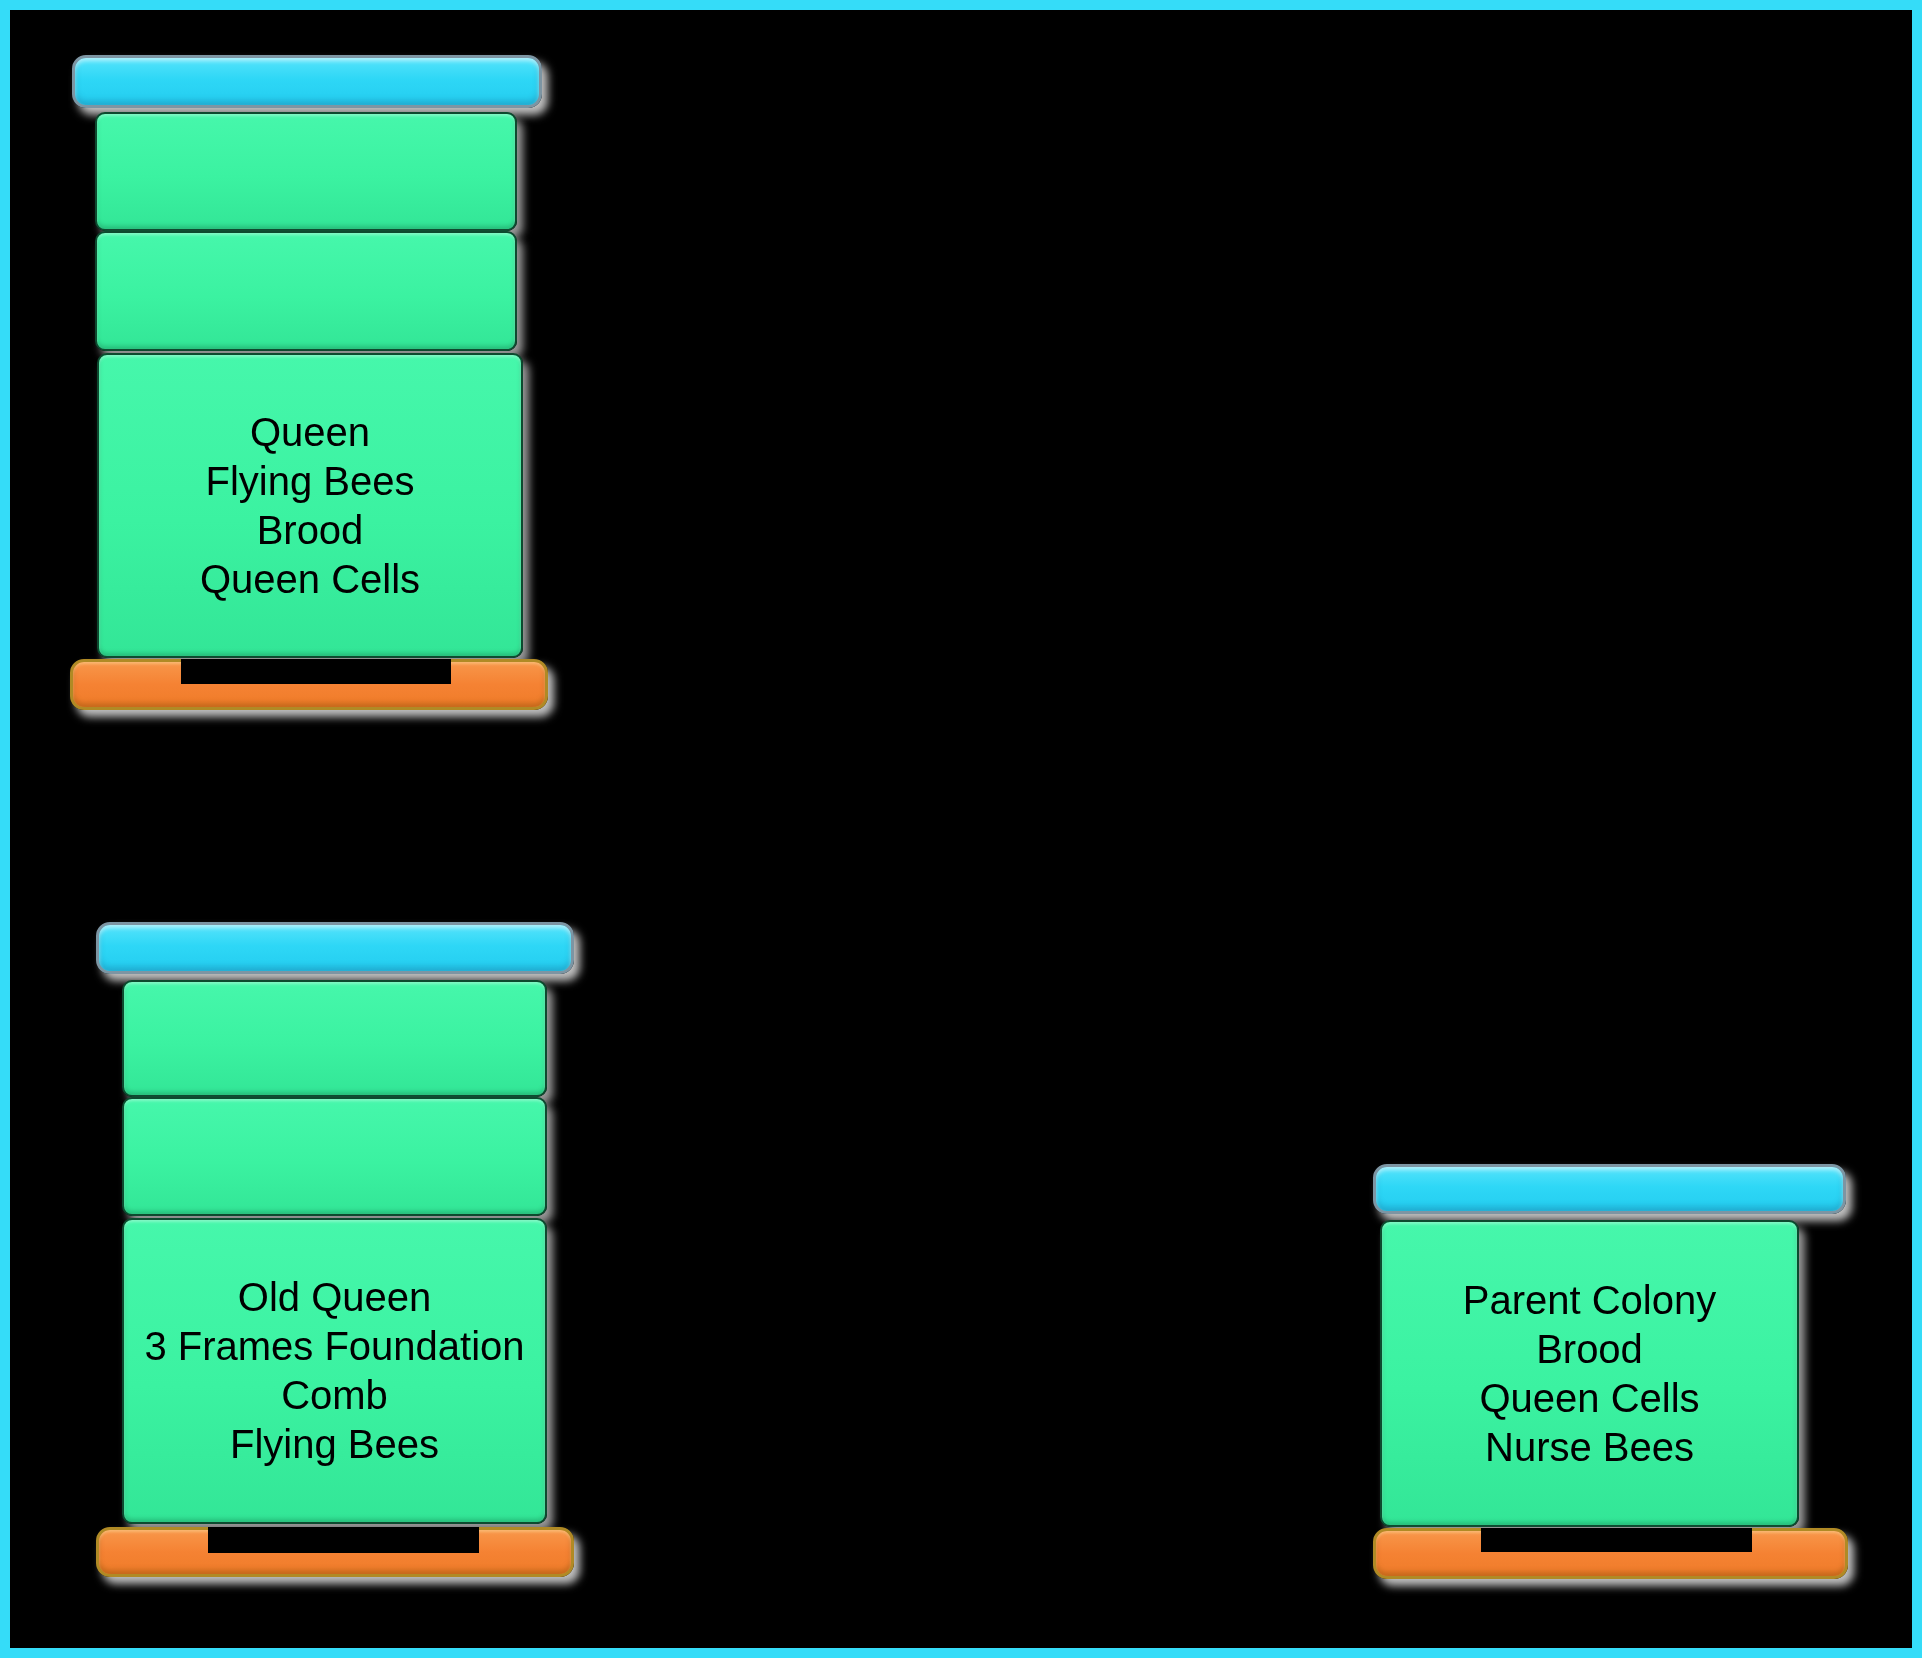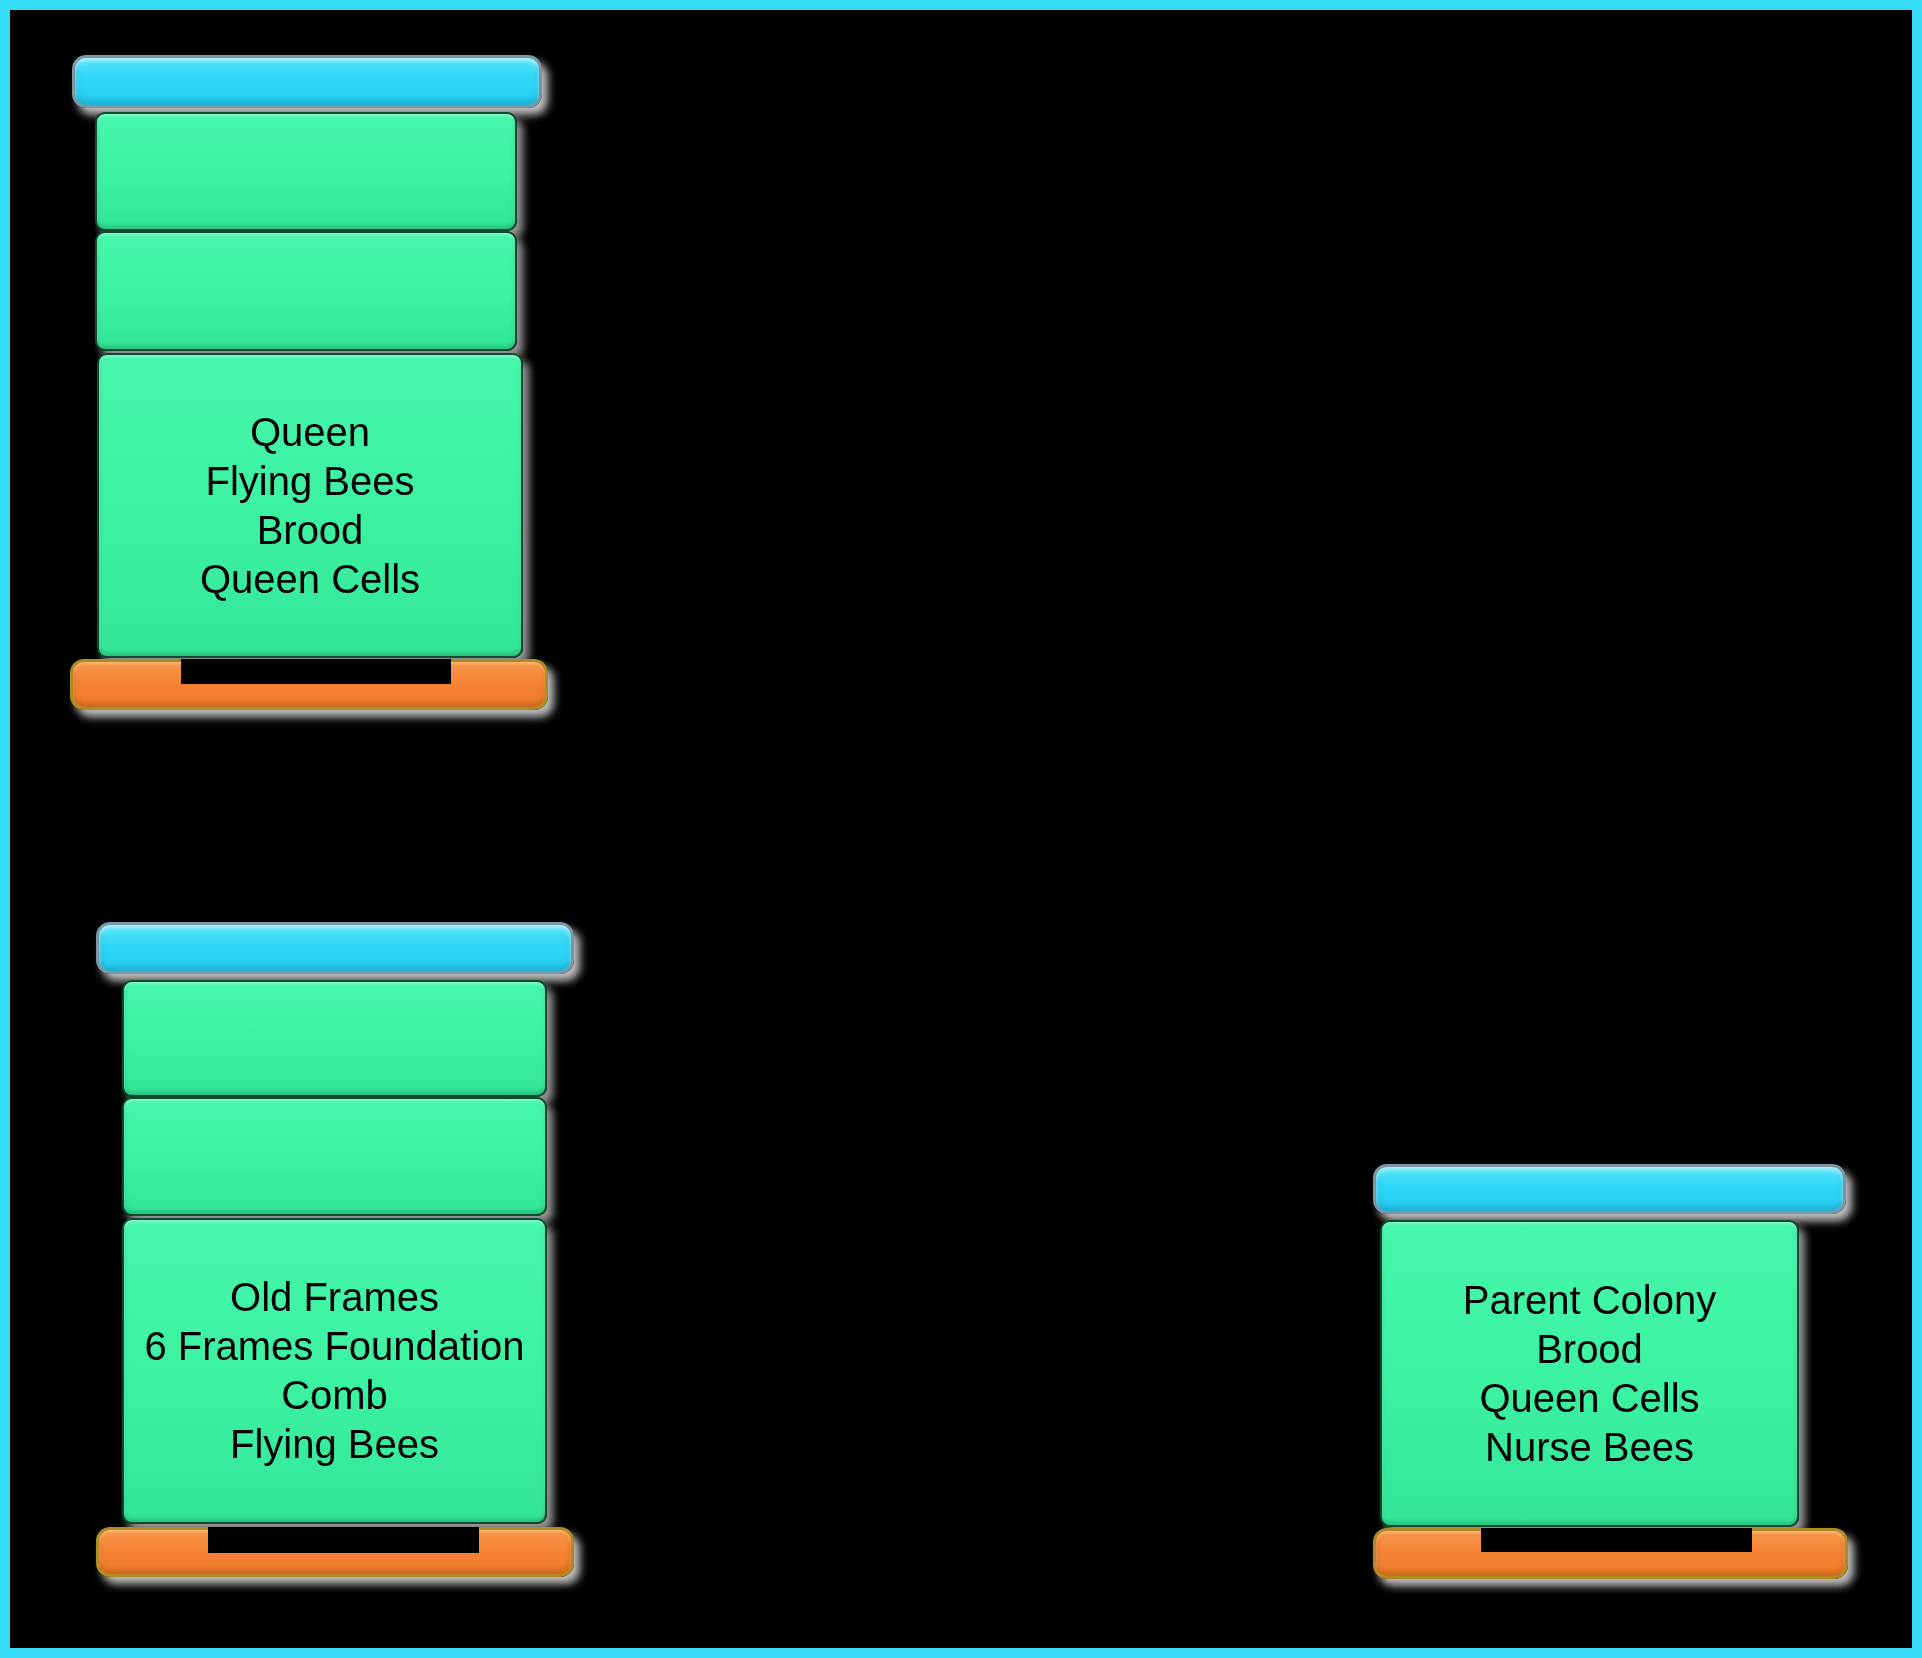--- a/index.html
+++ b/index.html
@@ -82,22 +82,22 @@
     </div>
     <div class="piece base" style="left:70px; top:659px; width:478px; height:51px;"></div>
     <div class="piece notch" style="left:181px; top:659px; width:270px; height:25px;"></div>
   </div>
 
   <div class="hive">
     <div class="piece lid" style="left:96px; top:922px; width:478px; height:52px;"></div>
     <div class="piece box" style="left:122px; top:980px; width:425px; height:117px;"></div>
     <div class="piece box" style="left:122px; top:1097px; width:425px; height:119px;"></div>
     <div class="piece box brood" style="left:122px; top:1218px; width:425px; height:306px;">
-      <div class="label-line">Old Frames</div>
-      <div class="label-line">6 Frames Foundation</div>
+      <div class="label-line">Old Queen</div>
+      <div class="label-line">3 Frames Foundation</div>
       <div class="label-line">Comb</div>
       <div class="label-line">Flying Bees</div>
     </div>
     <div class="piece base" style="left:96px; top:1527px; width:478px; height:50px;"></div>
     <div class="piece notch" style="left:208px; top:1527px; width:271px; height:26px;"></div>
   </div>
 
   <div class="hive">
     <div class="piece lid" style="left:1373px; top:1164px; width:473px; height:50px;"></div>
     <div class="piece box brood" style="left:1380px; top:1220px; width:419px; height:307px;">

